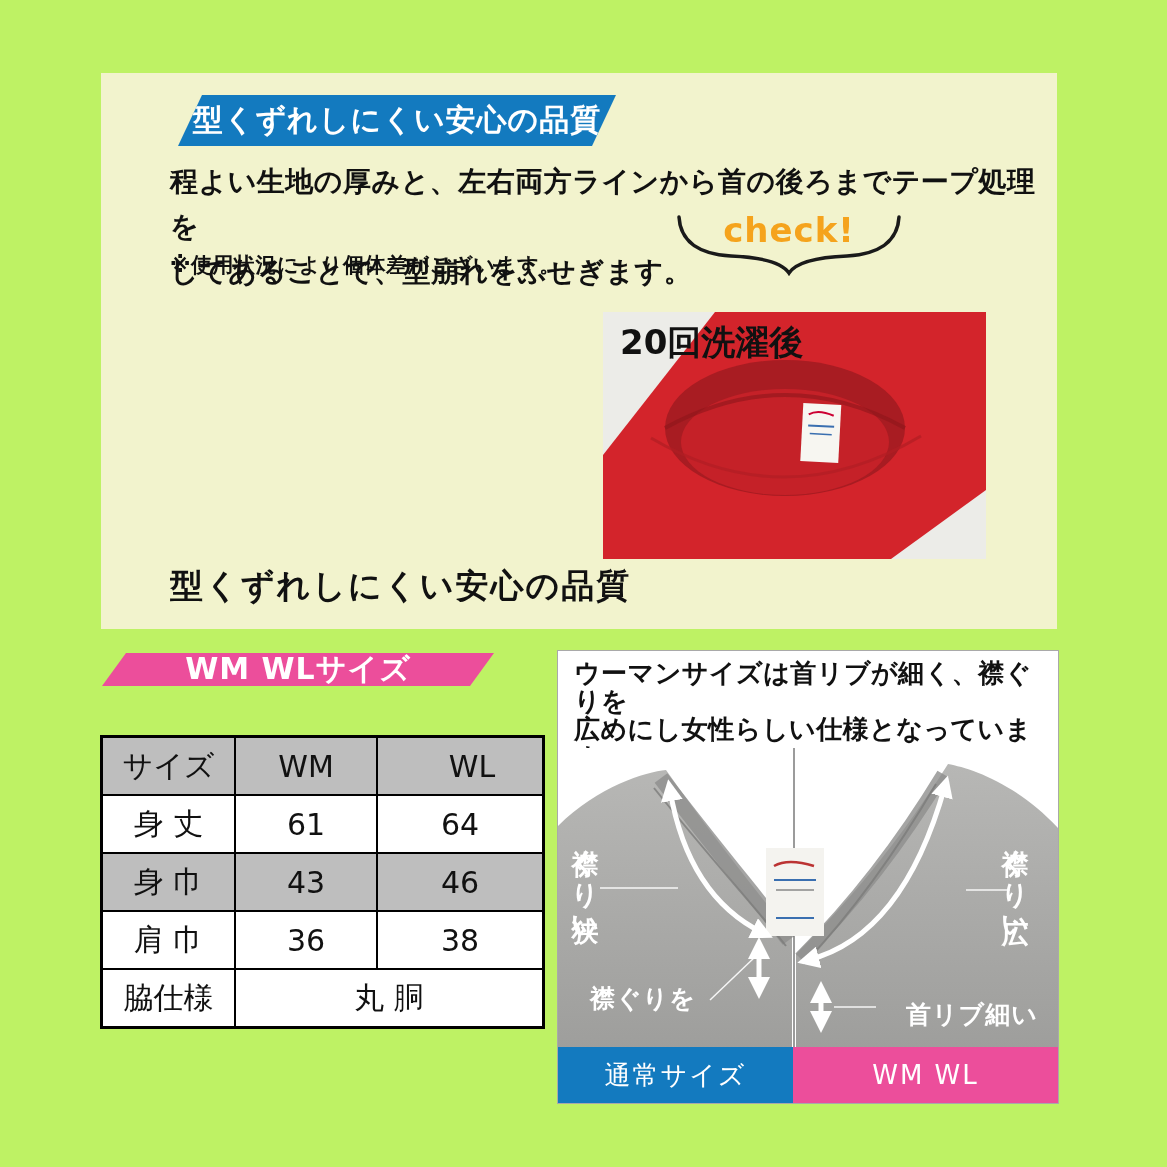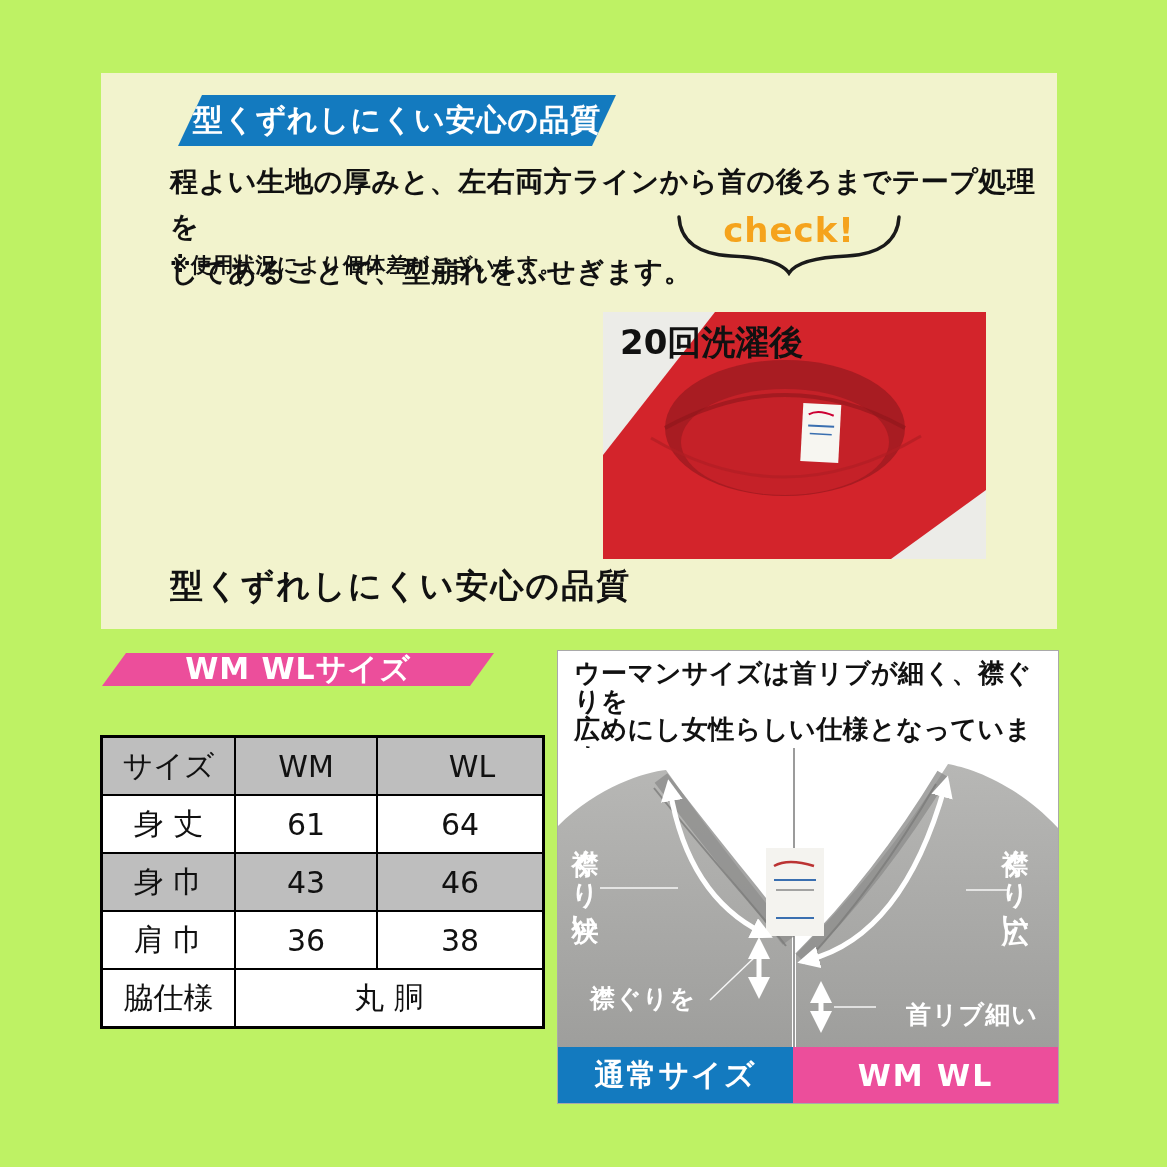--- a/index.html
+++ b/index.html
@@ -41,21 +41,21 @@
   .gray-photo{position:absolute;left:0;top:97px;width:500px;height:300px;overflow:hidden;}
   .v-label{position:absolute;writing-mode:vertical-rl;text-orientation:upright;
            color:#fff;font-size:27px;font-weight:bold;line-height:1;letter-spacing:2px;}
   .v-label.left{left:14px;top:80px;}
   .v-label.right{left:444px;top:80px;}
   .rib-label{position:absolute;color:#fff;font-size:25px;font-weight:bold;letter-spacing:1px;}
   .rib-label.left{left:32px;top:234px;}
   .rib-label.right{left:348px;top:250px;}
   .bars{position:absolute;left:0;bottom:0;width:500px;height:56px;display:flex;}
   .bar{display:flex;align-items:center;justify-content:center;color:#fff;
-       font-size:30px;font-weight:bold;letter-spacing:2px;}
+       font-size:26px;font-weight:normal;letter-spacing:2px;}
   .bar.blue{width:235px;background:#137ABF;}
   .bar.pink{width:265px;background:#EC4E9B;}
 </style>
 </head>
 <body>
 
 <div class="canvas">
 
   <section class="yellow">
 

